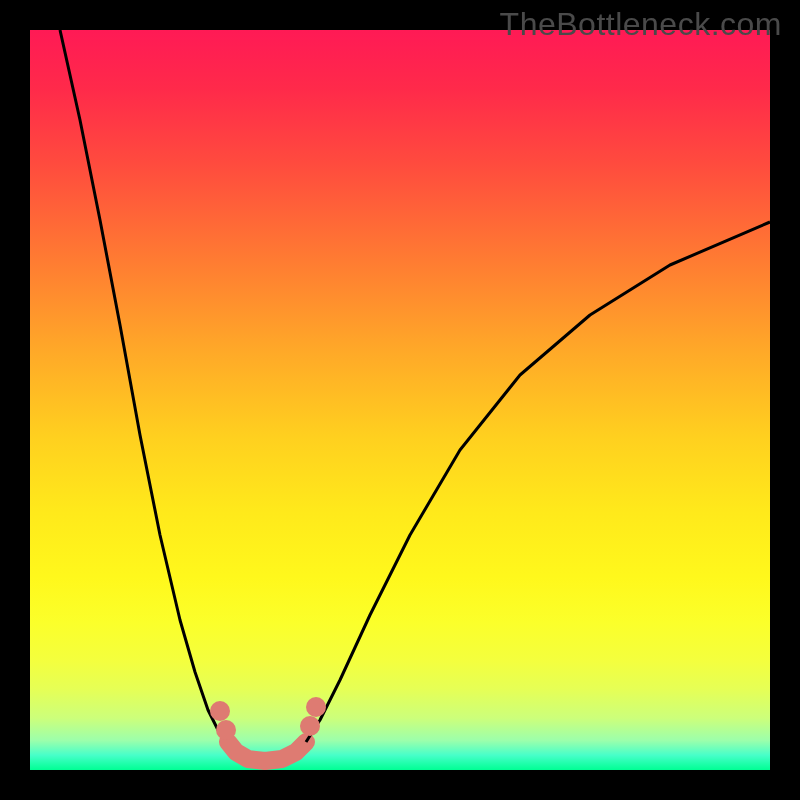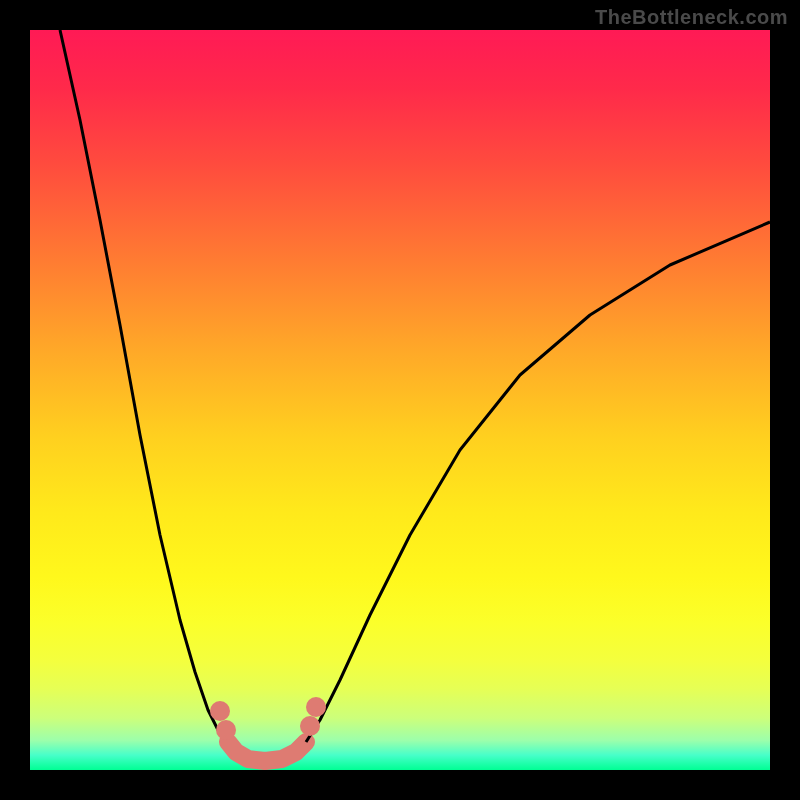--- a/index.html
+++ b/index.html
@@ -13,24 +13,24 @@
   }
   .frame {
     position: relative;
     width: 800px;
     height: 800px;
     background: #000;
   }
   .watermark {
     position: absolute;
     top: 6px;
-    right: 12px;
+    right: 18px;
     color: #4a4a4a;
-    font-size: 20px;
-    font-weight: 700;
+    font-size: 32px;
+    font-weight: 400;
     letter-spacing: 0.5px;
     z-index: 10;
   }
   .plot-area {
     position: absolute;
     left: 30px;
     top: 30px;
     width: 740px;
     height: 740px;
     overflow: hidden;

